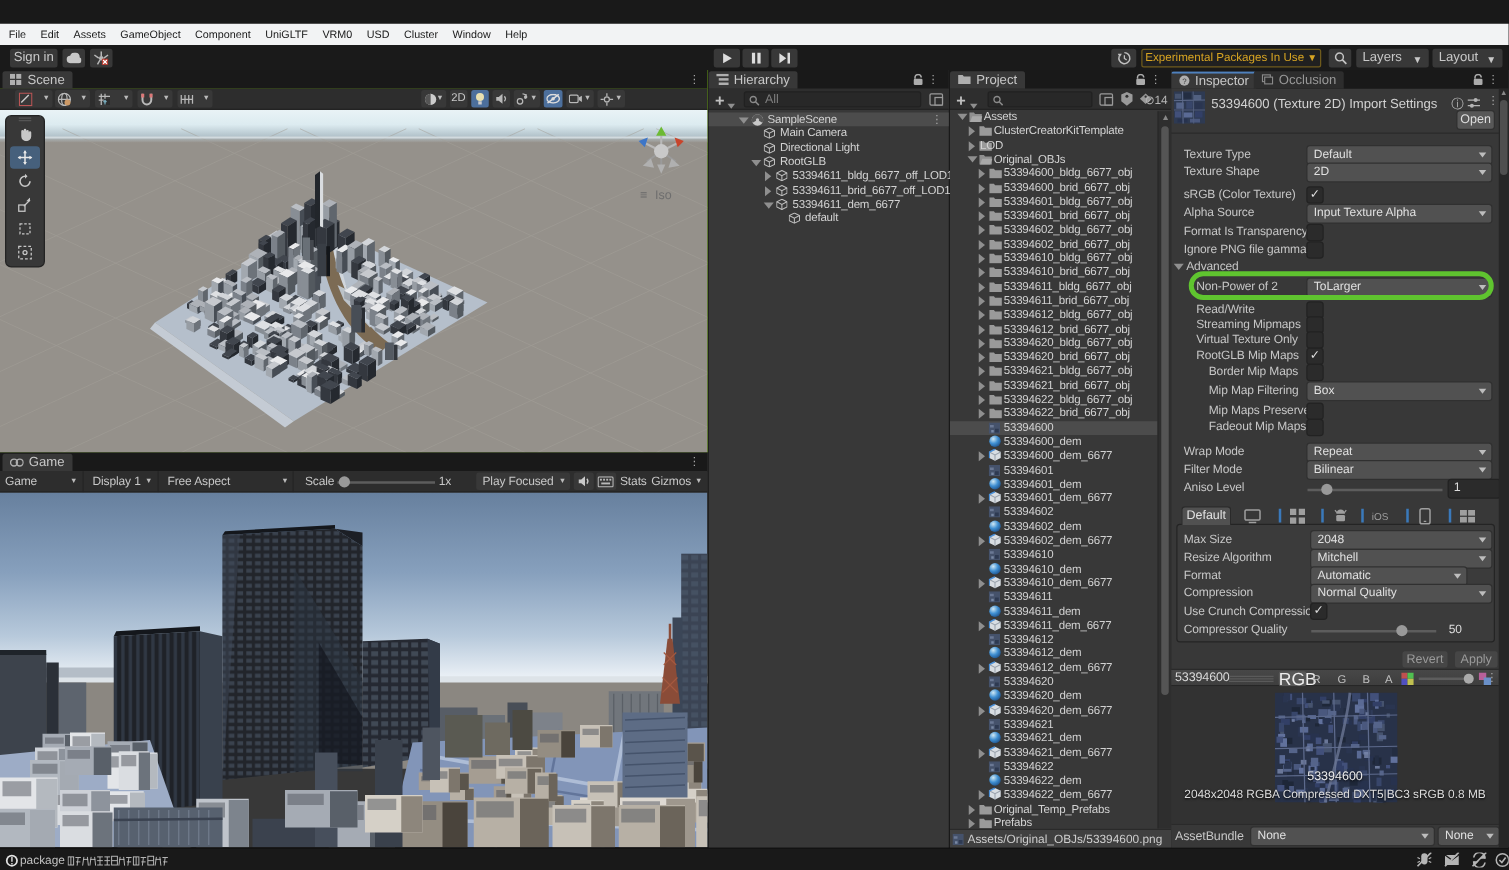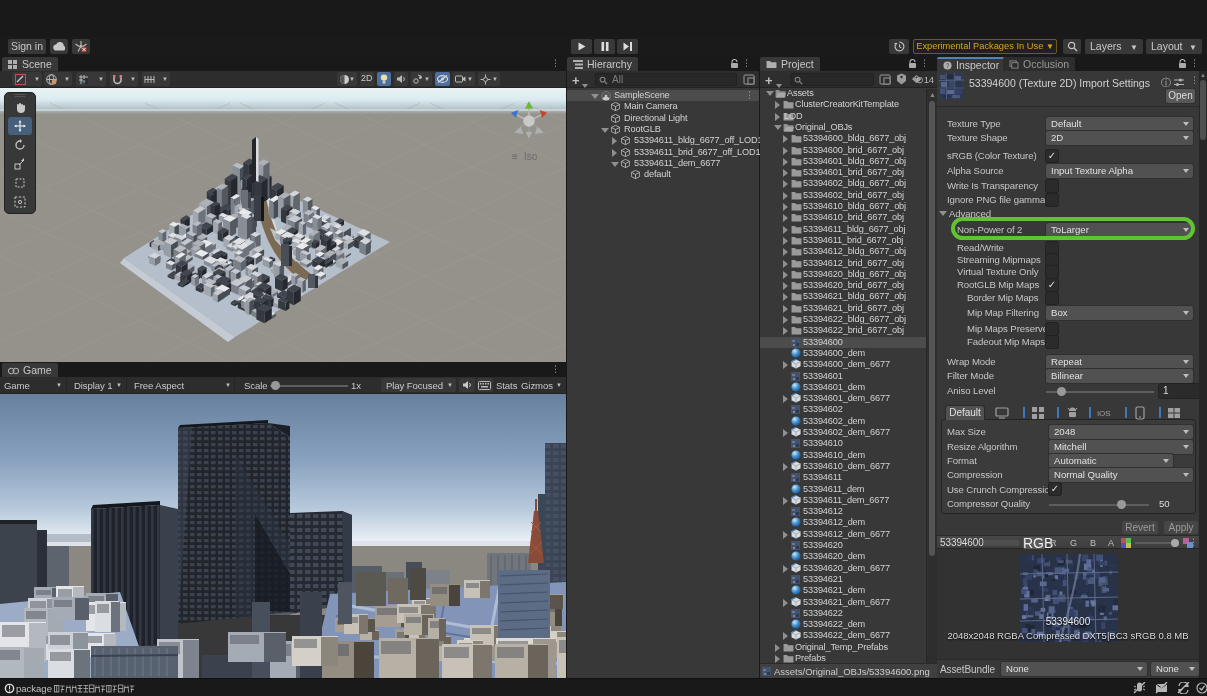--- a/index.html
+++ b/index.html
@@ -30,20 +30,23 @@
   box-shadow:0 0 0 1px #222; border-radius:2px; color:#dfdfdf; font-size:10px;
   line-height:12px; text-align:center; }
 .lbl { position:absolute; color:#c6c6c6; font-size:9.6px; letter-spacing:-0.1px; white-space:nowrap; }
 .arrow { display:inline-block; width:0; height:0; border-style:solid; vertical-align:middle; }
 .ar-r { border-width:4px 0 4px 5px; border-color:transparent transparent transparent #8f8f8f; }
 .ar-d { border-width:5px 4px 0 4px; border-color:#8f8f8f transparent transparent transparent; }
 svg { display:block; }
 </style></head><body>
 <div id="root">
 
+<div class="abs" id="menubar">
+ <span style="margin-left:7px">File</span><span>Edit</span><span>Assets</span><span>GameObject</span><span>Component</span><span>UniGLTF</span><span>VRM0</span><span>USD</span><span>Cluster</span><span>Window</span><span>Help</span>
+</div>
 
 <div class="abs" id="toolbar">
  <div class="tbtn" style="left:8px;top:3px;width:38px;height:15px;line-height:15px;font-size:10.5px;">Sign in</div>
  <div class="tbtn" style="left:50px;top:3px;width:18px;height:15px;">
         <svg width="12" height="9" viewBox="0 0 12 9" style="margin:3px auto 0">
           <path d="M3.5 8.5a3 3 0 0 1-.4-6A4 4 0 0 1 10.8 4 2.3 2.3 0 0 1 10 8.5Z" fill="#c8c8c8"></path>
         </svg>
       </div>
  <div class="tbtn" style="left:72px;top:3px;width:18px;height:15px;">
         <svg width="12" height="11" viewBox="0 0 12 11" style="margin:2px auto 0">
@@ -2154,21 +2157,21 @@
 <div class="abs" style="left:229px;top:33px;width:29px;height:14px;background:#585858;border-radius:2px;box-shadow:0 0 0 1px #303030;color:#dedede;font-size:10px;line-height:14px;text-align:center;">Open</div>
 <div class="abs" style="left:0;top:50px;width:262px;height:1px;background:#2a2a2a;"></div>
 <span class="lbl" style="left:10px;top:62px;">Texture Type</span>
       <div class="ddl" style="left:109px;top:61px;width:147px;">Default<i></i></div>
 <span class="lbl" style="left:10px;top:76px;">Texture Shape</span>
       <div class="ddl" style="left:109px;top:75px;width:147px;">2D<i></i></div>
 <span class="lbl" style="left:10px;top:94px;">sRGB (Color Texture)</span>
       <div class="chk" style="left:109px;top:94px;">✓</div>
 <span class="lbl" style="left:10px;top:109px;">Alpha Source</span>
       <div class="ddl" style="left:109px;top:108px;width:147px;">Input Texture Alpha<i></i></div>
-<span class="lbl" style="left:10px;top:124px;">Write Is Transparency</span>
+<span class="lbl" style="left:10px;top:124px;">Format Is Transparency</span>
       <div class="chk" style="left:109px;top:124px;"></div>
 <span class="lbl" style="left:10px;top:138px;">Ignore PNG file gamma</span>
       <div class="chk" style="left:109px;top:138px;"></div>
 <i class="arrow ar-d abs" style="left:2px;top:155px;border-width:5px 4px 0 4px;"></i>
       <span class="lbl" style="left:12px;top:152px;">Advanced</span>
 <span class="lbl" style="left:20px;top:168px;">Non-Power of 2</span>
       <div class="ddl" style="left:109px;top:167px;width:147px;">ToLarger<i></i></div>
 <div class="abs" style="left:14px;top:161px;width:244px;height:23px;border:4px solid #5fc42f;border-radius:12px;"></div>
 <span class="lbl" style="left:20px;top:186px;">Read/Write</span>
       <div class="chk" style="left:109px;top:186px;"></div>

